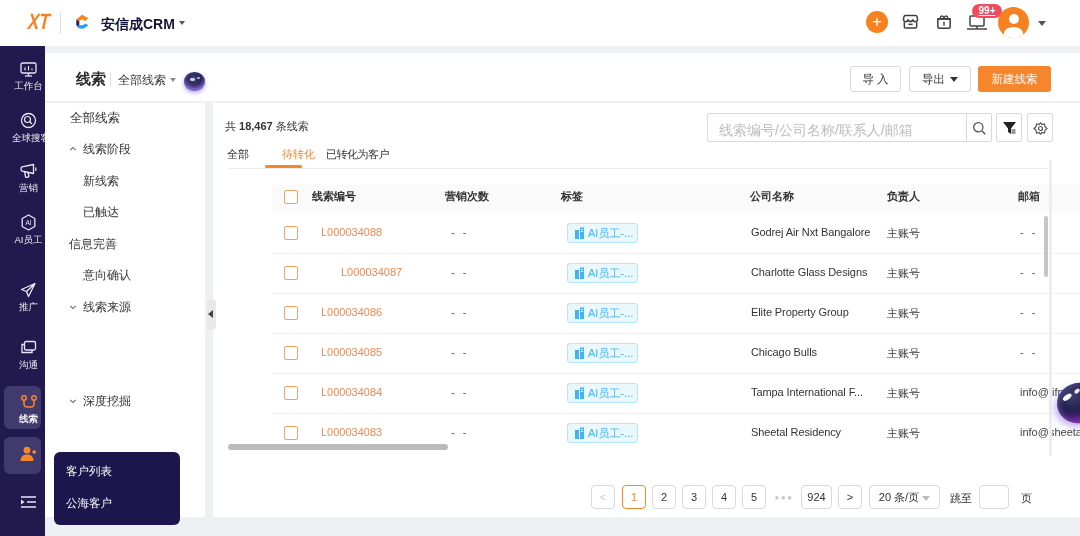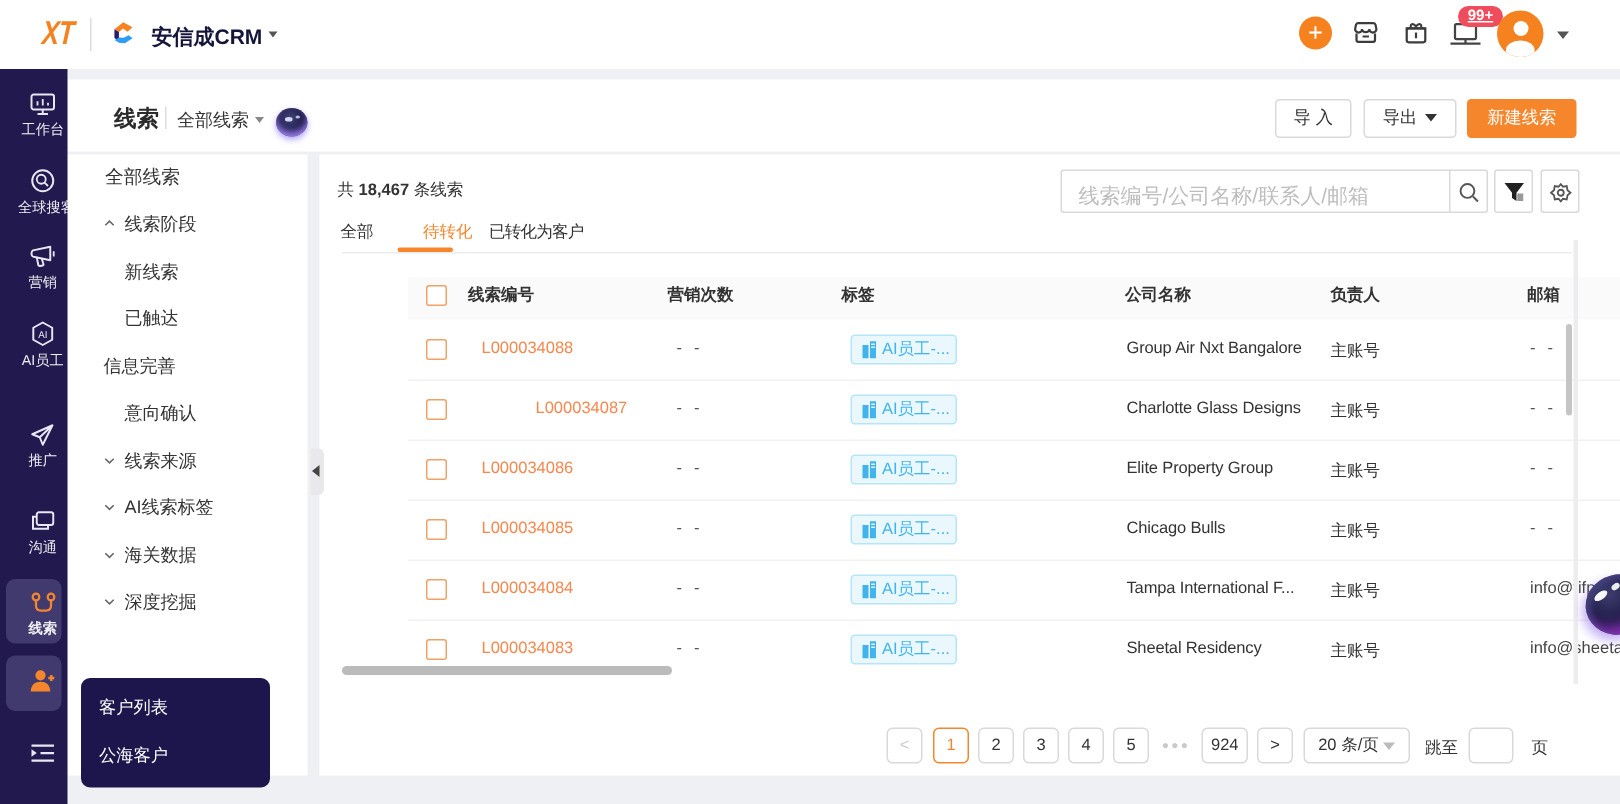--- a/index.html
+++ b/index.html
@@ -224,26 +224,20 @@
   <div class="lp-item" style="top:63px; padding-left:38px;">新线索</div>
   <div class="lp-item" style="top:31px; padding-left:24px;"><svg class="lp-caret" viewBox="0 0 10 10">
         <path d="M1.5 6.5 L5 3 L8.5 6.5" fill="none" stroke="#666" stroke-width="1.3"></path>
       </svg>线索阶段</div>
   <div class="lp-item" style="top:94px; padding-left:38px;">已触达</div>
   <div class="lp-item" style="top:126px; padding-left:24px;">信息完善</div>
   <div class="lp-item" style="top:157px; padding-left:38px;">意向确认</div>
   <div class="lp-item" style="top:189px; padding-left:24px;"><svg class="lp-caret" viewBox="0 0 10 10">
         <path d="M1.5 3.5 L5 7 L8.5 3.5" fill="none" stroke="#666" stroke-width="1.3"></path>
       </svg>线索来源</div>
-  <div class="lp-item" style="top:220px; padding-left:24px;"><svg class="lp-caret" viewBox="0 0 10 10">
-        <path d="M1.5 3.5 L5 7 L8.5 3.5" fill="none" stroke="#666" stroke-width="1.3"></path>
-      </svg>AI线索标签</div>
-  <div class="lp-item" style="top:252px; padding-left:24px;"><svg class="lp-caret" viewBox="0 0 10 10">
-        <path d="M1.5 3.5 L5 7 L8.5 3.5" fill="none" stroke="#666" stroke-width="1.3"></path>
-      </svg>海关数据</div>
   <div class="lp-item" style="top:283px; padding-left:24px;"><svg class="lp-caret" viewBox="0 0 10 10">
         <path d="M1.5 3.5 L5 7 L8.5 3.5" fill="none" stroke="#666" stroke-width="1.3"></path>
       </svg>深度挖掘</div>
 </div>
 <div id="collapse-tab"></div>
 
 <div id="main">
   <div id="cnt-txt">共 <b>18,467</b> 条线索</div>
   <div id="srch2">
       <span class="ph">线索编号/公司名称/联系人/邮箱</span>
@@ -282,26 +276,26 @@
       <div class="th" style="left:761px;top:86px;">邮箱</div>
       <div class="chk" style="left:27px;top:122.5px;"></div>
       <div class="td link" style="left:64px;top:122.5px;">L000034088</div>
       <div class="td dash" style="left:194px;top:122.5px;">- -</div>
       <div class="chip" style="left:310px;top:119.5px;"><svg width="11" height="12" viewBox="0 0 11 12">
           <rect x="1" y="3" width="4" height="9" fill="#41b4ee"></rect>
           <rect x="6" y="0.5" width="4" height="11.5" fill="#41b4ee"></rect>
           <rect x="6.8" y="2" width="2.4" height="1" fill="#eaf8fe"></rect>
           <rect x="6.8" y="4" width="2.4" height="1" fill="#eaf8fe"></rect>
         </svg>AI员工-...</div>
-      <div class="td lat" style="left:494px;top:122.5px;">Group Air Nxt Bangalore</div>
+      <div class="td lat" style="left:494px;top:122.5px;">Godrej Air Nxt Bangalore</div>
       <div class="td" style="left:630px;top:122.5px;">主账号</div>
       <div class="td dash" style="left:763px;top:122.5px;">- -</div>
       <div class="rowline" style="top:150px"></div>
       <div class="chk" style="left:27px;top:162.5px;"></div>
-      <div class="td link" style="left:80px;top:162.5px;padding-left:20px;">L000034087</div>
+      <div class="td link" style="left:64px;top:162.5px;padding-left:20px;">L000034087</div>
       <div class="td dash" style="left:194px;top:162.5px;">- -</div>
       <div class="chip" style="left:310px;top:159.5px;"><svg width="11" height="12" viewBox="0 0 11 12">
           <rect x="1" y="3" width="4" height="9" fill="#41b4ee"></rect>
           <rect x="6" y="0.5" width="4" height="11.5" fill="#41b4ee"></rect>
           <rect x="6.8" y="2" width="2.4" height="1" fill="#eaf8fe"></rect>
           <rect x="6.8" y="4" width="2.4" height="1" fill="#eaf8fe"></rect>
         </svg>AI员工-...</div>
       <div class="td lat" style="left:494px;top:162.5px;">Charlotte Glass Designs</div>
       <div class="td" style="left:630px;top:162.5px;">主账号</div>
       <div class="td dash" style="left:763px;top:162.5px;">- -</div>

